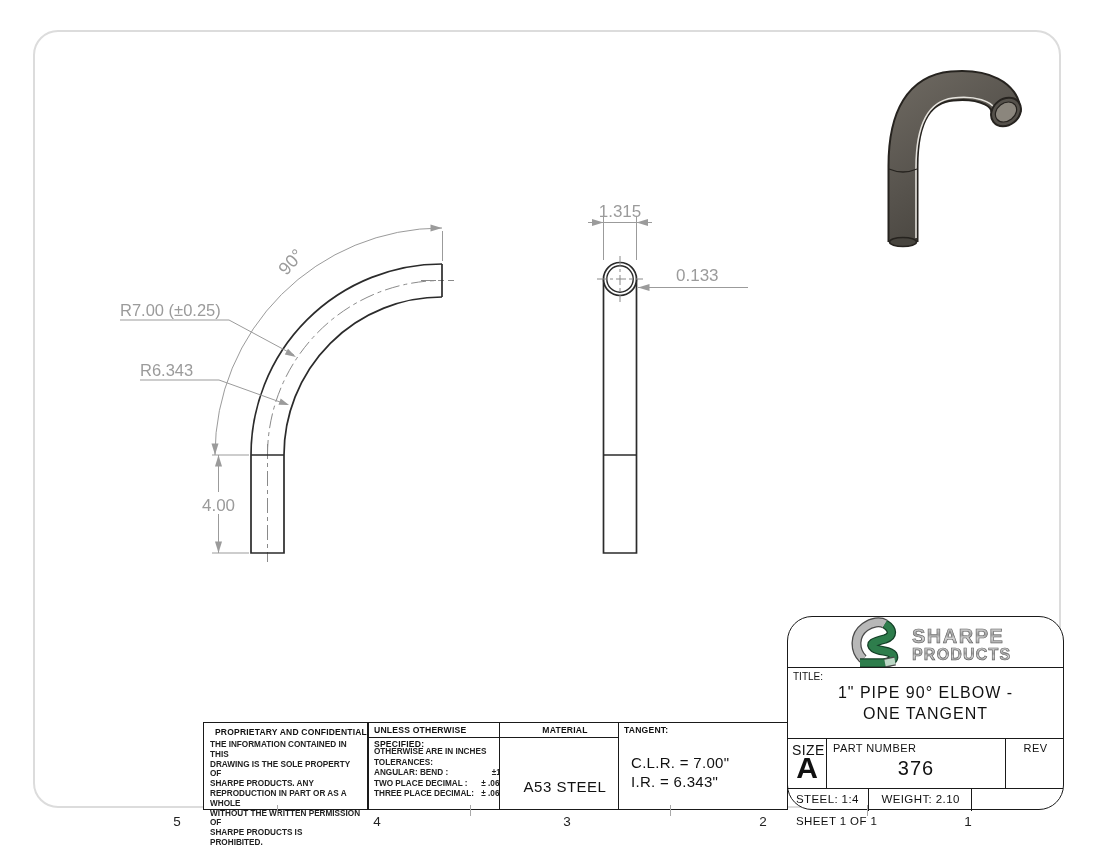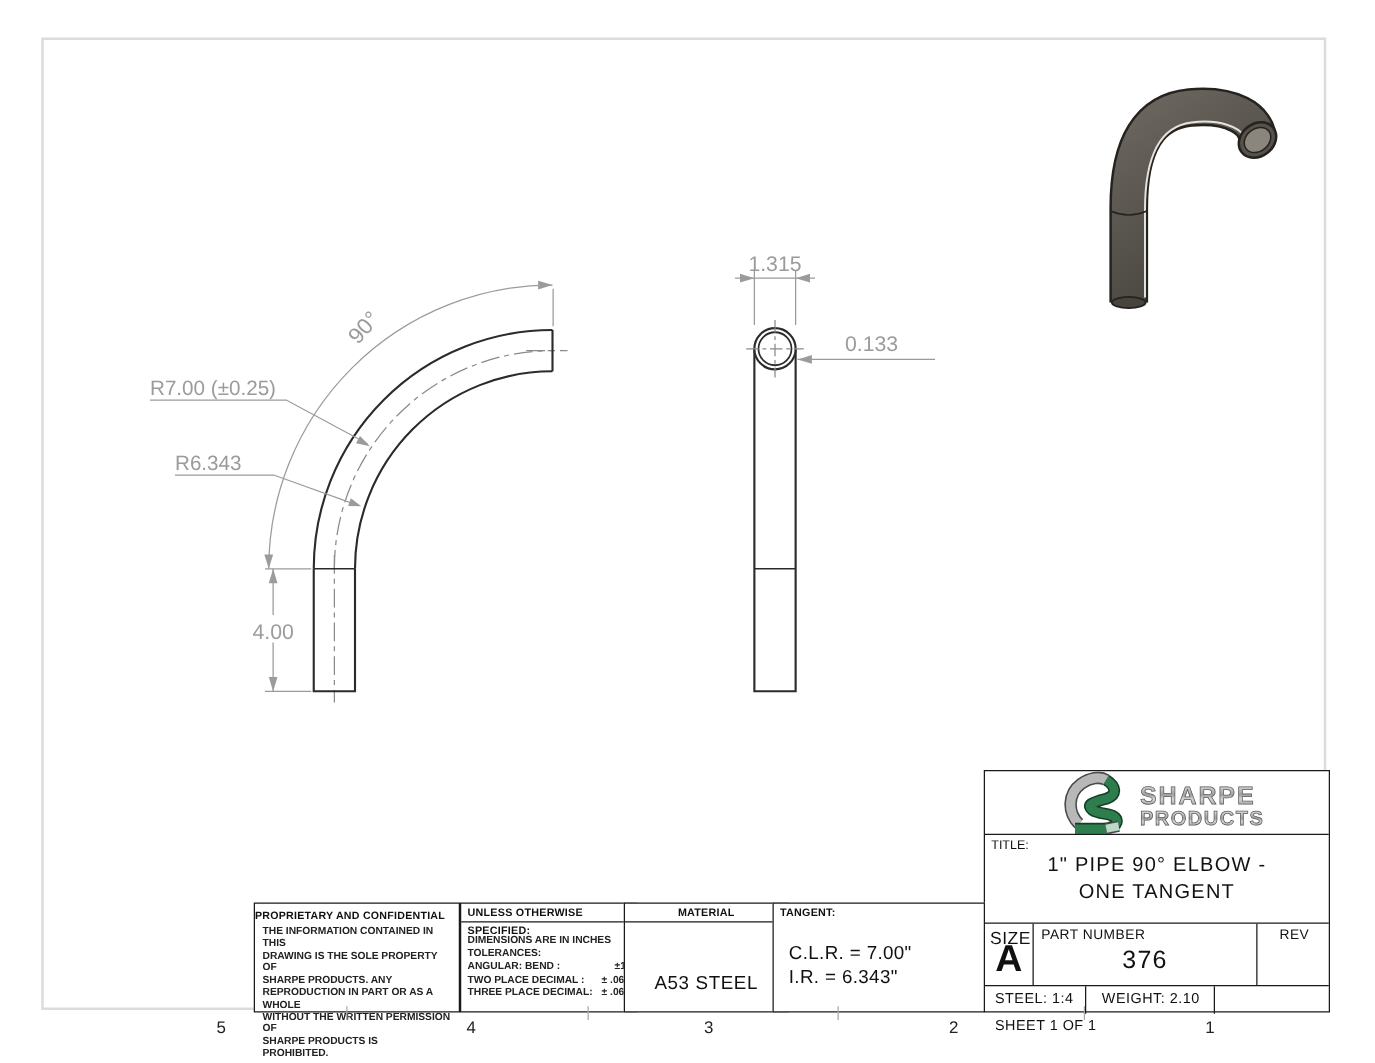--- a/index.html
+++ b/index.html
@@ -1,18 +1,18 @@
 <!DOCTYPE html>
 <html><head>
 <meta charset="utf-8">
 <style>
   html,body{margin:0;padding:0;background:#fff;}
   .page{position:relative;width:1100px;height:850px;background:#fff;overflow:hidden;
         font-family:"Liberation Sans",sans-serif;color:#111;}
-  .abs{position:absolute;}
+  .abs{position:absolute;border-radius:25px;}
   .sheet-frame{left:33px;top:30px;width:1028px;height:778px;border:2px solid #dcdcdc;box-sizing:border-box;}
   svg{position:absolute;left:0;top:0;}
 
   
   .tblock{left:787px;top:616px;width:277px;height:194px;border:1px solid #1a1a1a;box-sizing:border-box;background:#fff;}
   .trow{position:absolute;left:0;width:100%;box-sizing:border-box;}
   .row-logo{top:0;height:51px;border-bottom:1px solid #1a1a1a;}
   .row-title{top:51px;height:71px;border-bottom:1px solid #1a1a1a;}
   .row-part{top:122px;height:50px;border-bottom:1px solid #1a1a1a;}
   .row-scale{top:172px;height:22px;}
@@ -31,21 +31,21 @@
   .s2{width:99px;border-right:1px solid #1a1a1a;}
   .s3{width:95px;}
 
   
   .strip{left:203px;top:722px;width:585px;height:88px;box-sizing:border-box;}
   .blk{position:absolute;top:0;height:88px;border:1px solid #1a1a1a;box-sizing:border-box;background:#fff;}
   .b-prop{left:0;width:165px;}
   .b-tol{left:165px;width:142px;}
   .b-mat{left:296px;width:132px;}
   .b-com{left:415px;width:170px;}
-  .prop-title{margin-top:4px;text-align:left;font-size:8.5px;font-weight:bold;letter-spacing:.2px;}
+  .prop-title{margin-top:4px;text-align:right;font-size:8.5px;font-weight:bold;letter-spacing:.2px;}
   .prop-body{margin:3px 4px 0 6px;font-size:8.2px;font-weight:bold;color:#222;line-height:9.8px;white-space:pre-line;}
   .blk-head{height:14px;line-height:14px;font-size:8.6px;font-weight:bold;letter-spacing:.2px;padding-left:5px;border-bottom:1px solid #1a1a1a;}
   .blk-head.center{text-align:center;padding-left:0;}
   .blk-head.noline{border-bottom:none;}
   .tol-body{padding:9px 5px 0 5px;font-size:8.2px;font-weight:bold;line-height:10.6px;color:#222;}
   .tol-row{display:flex;justify-content:space-between;}
   .mat-val{margin-top:40px;text-align:center;font-size:15px;letter-spacing:.5px;}
   .com-body{margin:16px 0 0 12px;font-size:15px;letter-spacing:.3px;line-height:19px;}
 
   
@@ -222,21 +222,21 @@
 SHARPE PRODUCTS.  ANY
 REPRODUCTION IN PART OR AS A WHOLE
 WITHOUT THE WRITTEN PERMISSION OF
 SHARPE PRODUCTS IS
 PROHIBITED.</div>
     </div>
 
     <div class="blk b-tol">
       <div class="blk-head">UNLESS OTHERWISE SPECIFIED:</div>
       <div class="tol-body">
-        <div>DIMENSIONS ARE IN INCHES</div>
+        <div>OTHERWISE ARE IN INCHES</div>
         <div>TOLERANCES:</div>
         <div class="tol-row">
           <span>ANGULAR: BEND :</span>
           <span>±1°</span>
         </div>
         <div class="tol-row">
           <span>TWO PLACE DECIMAL  :</span>
           <span>± .063</span>
         </div>
         <div class="tol-row">

